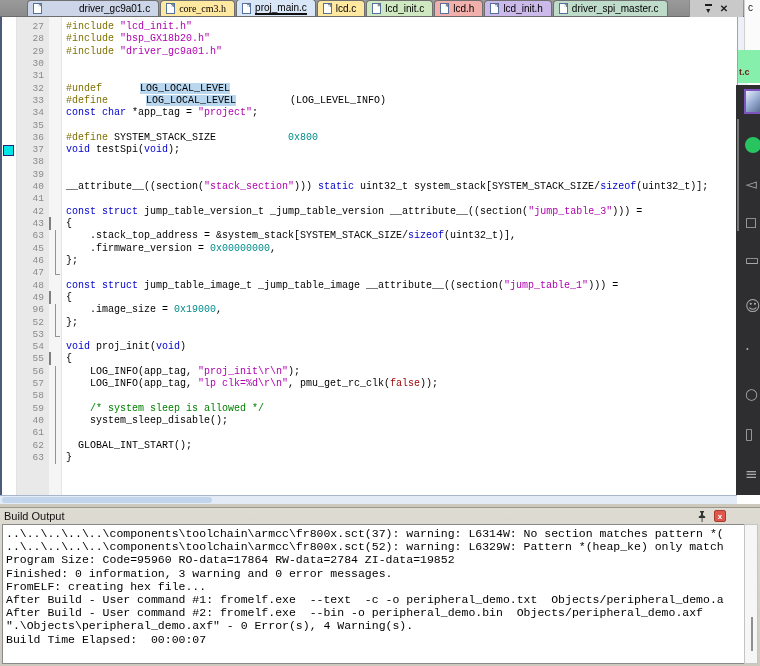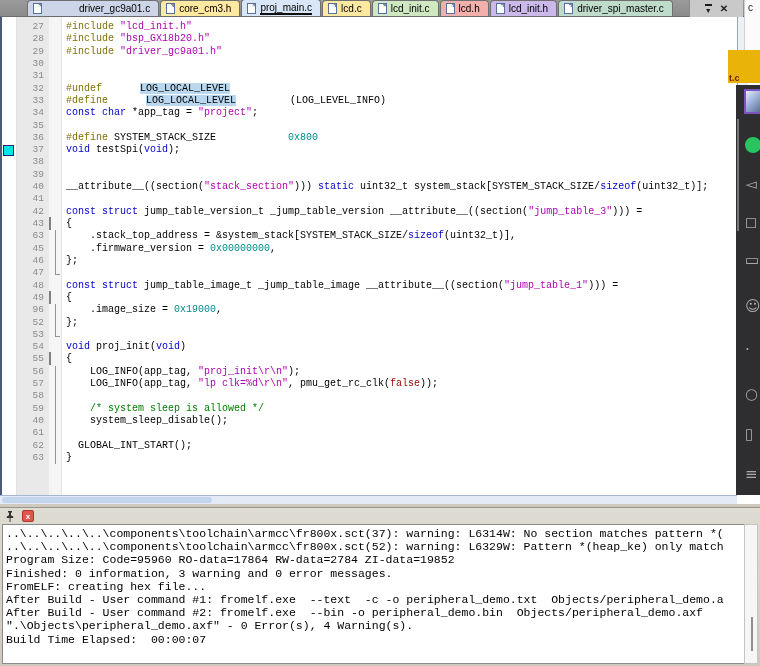--- a/index.html
+++ b/index.html
@@ -21,23 +21,23 @@
                   background:linear-gradient(225deg,#8b8b8b 50%,#dfe8f5 50%); }
   .tab-controls { position:absolute; left:689px; top:0; width:54px; height:17px;
                   background:#c9c9c9; border-left:1px solid #898989; display:flex;
                   align-items:center; justify-content:center; gap:8px; }
   .tablist { font-size:7px; color:#1c1c1c; border-top:2px solid #1c1c1c; padding-top:1px; line-height:1; cursor:pointer; }
   .tabclose { font-size:10px; font-weight:bold; color:#1c1c1c; line-height:1; cursor:pointer; }
 
   
   .corner-white { position:absolute; right:0; top:0; width:16px; height:50px; background:#fbfbfb;
                   border-left:1px solid #d0d0d0; z-index:3; font-size:10px; color:#222; padding:2px 0 0 3px; }
-  .corner-pink { position:absolute; right:0; top:50px; width:32px; height:33px; background:#eab308;
+  .corner-pink { position:absolute; right:0; top:50px; width:22px; height:33px; background:#86efac;
                  z-index:3; font-size:9px; font-weight:bold; color:#6e1d1d;
-                 display:flex; align-items:flex-end; padding:0 0 0 1px; overflow:hidden; }
+                 display:flex; align-items:flex-end; padding:0 0 6px 1px; overflow:hidden; }
 
   
   .editor { position:absolute; left:0; top:17px; width:737px; height:478px; background:#fff; overflow:hidden; }
   .col { position:absolute; top:0; bottom:0; }
   .col.stripe  { left:0;  width:2px;  background:#4a5a78; }
   .col.colbm   { left:2px; width:15px; background:#ffffff; border-right:1px solid #e2e2e2; }
   .col.colnum  { left:17px; width:32px; background:#e9e9e9; }
   .col.colfold { left:49px; width:13px; background:#f5f5f5; border-right:1px solid #e6e6e6; }
   #rows { position:absolute; left:0; top:4px; right:0; }
   .row { display:flex; height:12.32px; line-height:12.32px;
@@ -94,21 +94,21 @@
 </style>
 </head>
 <body>
 
 <div class="tabbar">
   <div class="tab-strip" id="tabs">
       <div class="tab" style="background: rgb(205, 213, 232); gap: 37px;">
         <span class="ficon"></span>
         <span class="lbl">driver_gc9a01.c</span>
       </div>
-      <div class="tab" style="background: rgb(255, 232, 160);">
+      <div class="tab" style="background: rgb(255, 232, 160); font-family: Liberation Serif, serif;">
         <span class="ficon"></span>
         <span class="lbl">core_cm3.h</span>
       </div>
       <div class="tab active" style="background: rgb(216, 230, 248);">
         <span class="ficon"></span>
         <span class="lbl">proj_main.c</span>
       </div>
       <div class="tab" style="background: rgb(255, 232, 160);">
         <span class="ficon"></span>
         <span class="lbl">lcd.c</span>
@@ -202,20 +202,21 @@
   <div class="gicon" style="top:214px">☺</div>
   <div class="gicon" style="top:258px">·</div>
   <div class="gicon" style="top:302px">○</div>
   <div class="gicon" style="top:342px">▯</div>
   <div class="gicon" style="top:382px">≡</div>
 </div>
 
 <div class="splitter"></div>
 <div class="bpanel">
   <div class="btitle">
+    <span class="btxt">Build Output</span>
     <span class="pin">
       <svg width="10" height="11" viewBox="0 0 10 11">
           <path d="M3 0h4v1.2l-1 .6v2.4l2.2 1.2V7H1.8V5.4L4 4.2V1.8l-1-.6z" fill="#333"></path>
           <rect x="4.6" y="7" width="0.9" height="4" fill="#333"></rect>
         </svg>
     </span>
     <span class="bclose">x</span>
   </div>
   <div class="bcontent" id="blines"><div class="bline">..\..\..\..\..\components\toolchain\armcc\fr800x.sct(37): warning: L6314W: No section matches pattern *(</div><div class="bline">..\..\..\..\..\components\toolchain\armcc\fr800x.sct(52): warning: L6329W: Pattern *(heap_ke) only match</div><div class="bline">Program Size: Code=95960 RO-data=17864 RW-data=2784 ZI-data=19852</div><div class="bline">Finished: 0 information, 3 warning and 0 error messages.</div><div class="bline">FromELF: creating hex file...</div><div class="bline">After Build - User command #1: fromelf.exe  --text  -c -o peripheral_demo.txt  Objects/peripheral_demo.a</div><div class="bline">After Build - User command #2: fromelf.exe  --bin -o peripheral_demo.bin  Objects/peripheral_demo.axf</div><div class="bline">".\Objects\peripheral_demo.axf" - 0 Error(s), 4 Warning(s).</div><div class="bline">Build Time Elapsed:  00:00:07</div></div>
   <div class="bscroll">

